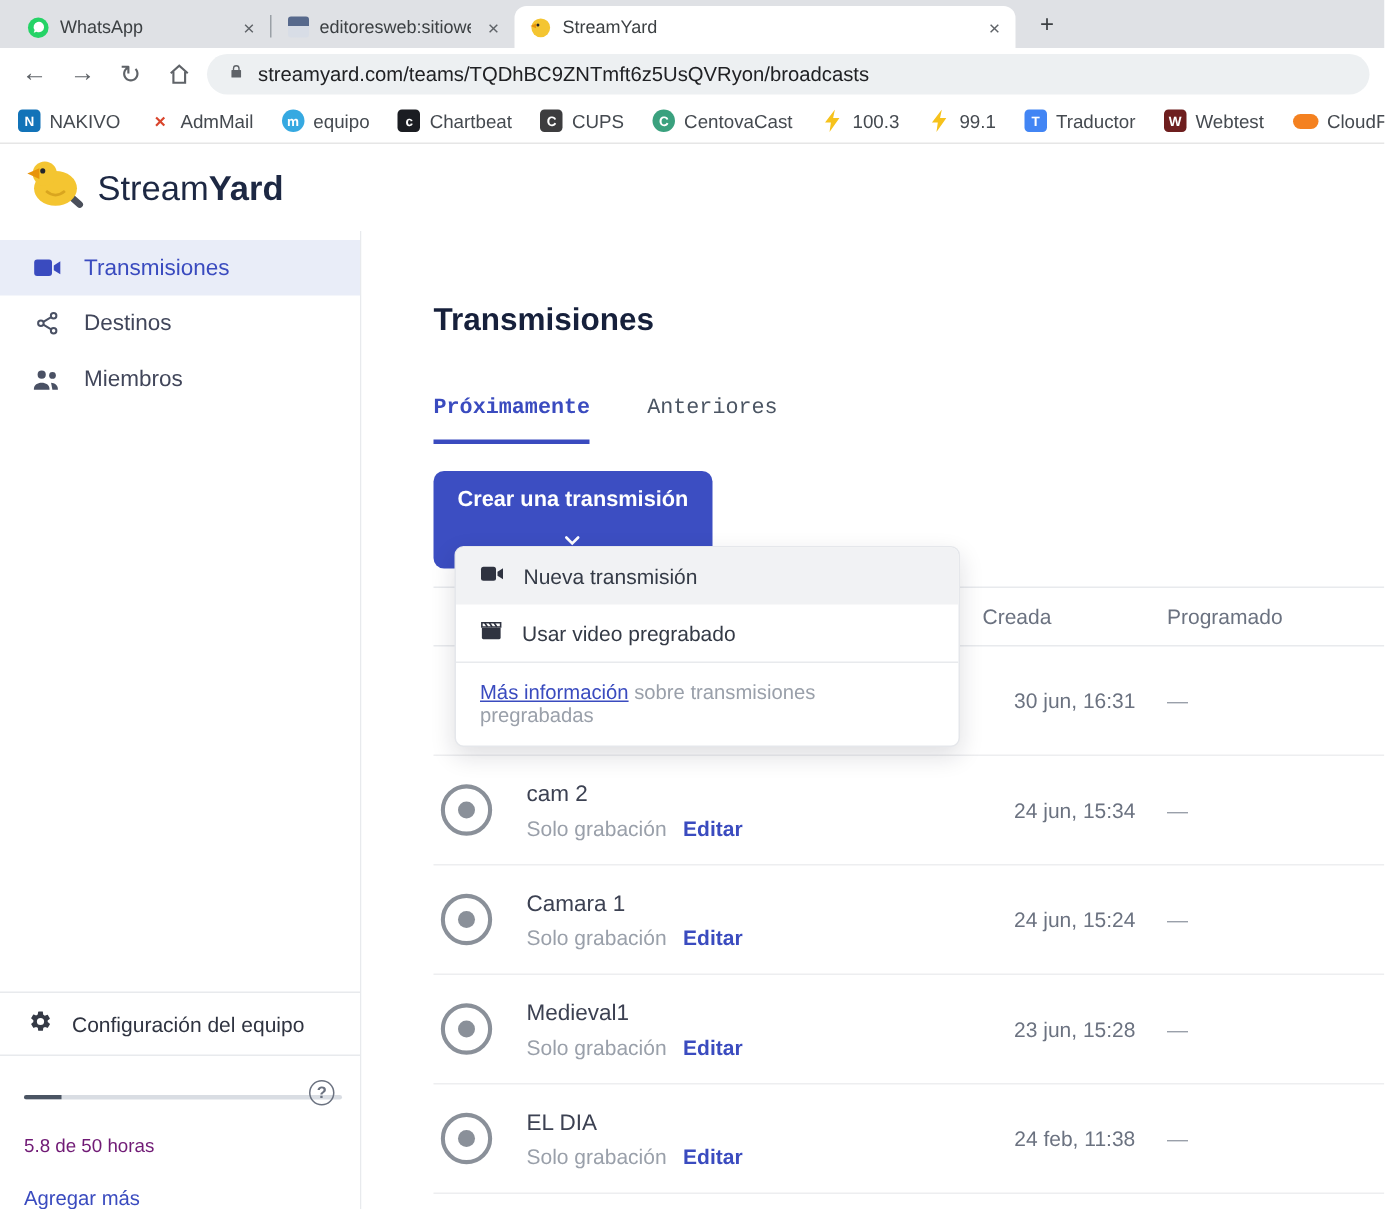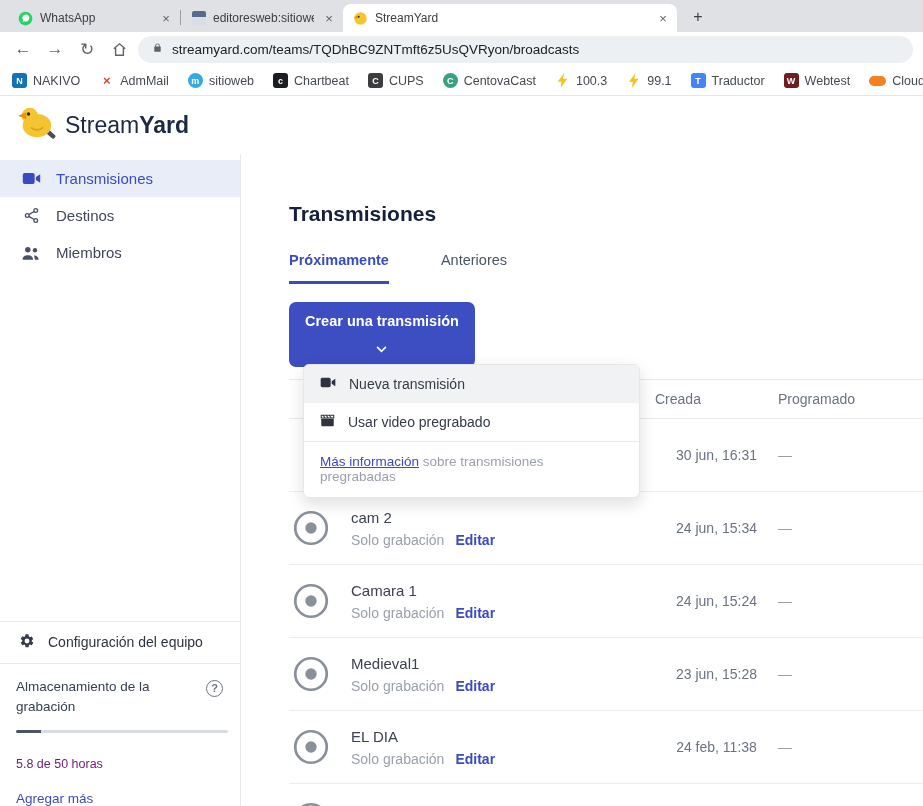--- a/index.html
+++ b/index.html
@@ -63,21 +63,21 @@
                 border:1.6px solid #6b7280; color:#6b7280; font-size:11px; font-weight:bold;
                 display:flex; align-items:center; justify-content:center; }
   .progress { margin-top:13px; width:212px; height:3px; background:#d9dde3; border-radius:2px; overflow:hidden; }
   .progress-fill { width:11.6%; height:100%; background:#4b5563; }
   .usage { margin-top:24px; font-size:12.5px; color:#701a75; }
   .add-more { margin-top:20px; font-size:13.5px; color:#3a4bbf; cursor:pointer; }
 
   
   .main { flex:1; position:relative; padding:48px 0 0 48px; background:#fff; overflow:hidden; }
   .page-title { font-size:21px; font-weight:700; color:#16203b; }
-  .view-tabs { margin-top:26px; display:flex; gap:52px; }
+  .view-tabs { margin-top:38px; display:flex; gap:38px;font-family:Liberation Mono, monospace; }
   .view-tab { font-size:14.5px; padding-bottom:13px; color:#4b5563; cursor:pointer; }
   .view-tab.active { color:#3a4bbf; font-weight:700; border-bottom:3px solid #3a4bbf; }
   .create-btn { margin-top:18px; background:#3c4ec2; color:#fff; border:none; border-radius:7px;
                 padding:11px 16px; font-size:14.5px; font-weight:700; display:inline-flex;
                 align-items:center; gap:11px; font-family:inherit; cursor:pointer;flex-direction:column; }
 
   .table { margin-top:12px; }
   .thead { display:flex; align-items:center; height:40px; border-top:1px solid #e8eaed;
            border-bottom:1px solid #e8eaed; font-size:14px; color:#6b7280; }
   .col-name { width:366px; flex:none; } .col-created { width:123px; flex:none; } .col-sched { flex:1; }
@@ -161,21 +161,21 @@
   <div class="bookmark">
     <span class="bm-chip c-nakivo">N</span>
     <span>NAKIVO</span>
   </div>
   <div class="bookmark">
     <span class="bm-chip c-admmail">×</span>
     <span>AdmMail</span>
   </div>
   <div class="bookmark">
     <span class="bm-chip c-maildia">m</span>
-    <span>sitioweb</span>
+    <span>equipo</span>
   </div>
   <div class="bookmark">
     <span class="bm-chip c-chartbeat">c</span>
     <span>Chartbeat</span>
   </div>
   <div class="bookmark">
     <span class="bm-chip c-cups">C</span>
     <span>CUPS</span>
   </div>
   <div class="bookmark">
@@ -260,21 +260,20 @@
     <div class="side-settings">
       <span>
         <svg width="16" height="16" viewBox="0 0 24 24" fill="#353a46">
             <path d="M19.14 12.94c.04-.3.06-.61.06-.94s-.02-.64-.07-.94l2.03-1.58a.5.5 0 0 0 .12-.64l-1.92-3.32a.5.5 0 0 0-.61-.22l-2.39.96a7.1 7.1 0 0 0-1.62-.94l-.36-2.54A.5.5 0 0 0 13.89 2h-3.78a.5.5 0 0 0-.49.42l-.36 2.54c-.59.24-1.13.56-1.62.94l-2.39-.96a.5.5 0 0 0-.61.22L2.72 8.48a.5.5 0 0 0 .12.64l2.03 1.58c-.05.3-.07.63-.07.94s.02.64.07.94l-2.03 1.58a.5.5 0 0 0-.12.64l1.92 3.32c.14.24.42.34.68.24l2.39-.96c.5.38 1.03.7 1.62.94l.36 2.54c.04.24.25.42.49.42h3.78c.24 0 .45-.18.49-.42l.36-2.54c.59-.24 1.13-.56 1.62-.94l2.39.96c.26.1.54 0 .68-.24l1.92-3.32a.5.5 0 0 0-.12-.64l-2.03-1.58zM12 15.6A3.6 3.6 0 1 1 12 8.4a3.6 3.6 0 0 1 0 7.2z"></path>
           </svg>
       </span>
       <span>Configuración del equipo</span>
     </div>
 
     <div class="storage">
-      <div class="storage-label">Almacenamiento de la grabación</div>
       <div class="help-badge">?</div>
       <div class="progress">
           <div class="progress-fill"></div>
         </div>
       <div class="usage">5.8 de 50 horas</div>
       <div class="add-more">Agregar más</div>
     </div>
   </aside>
 
   <main class="main">

